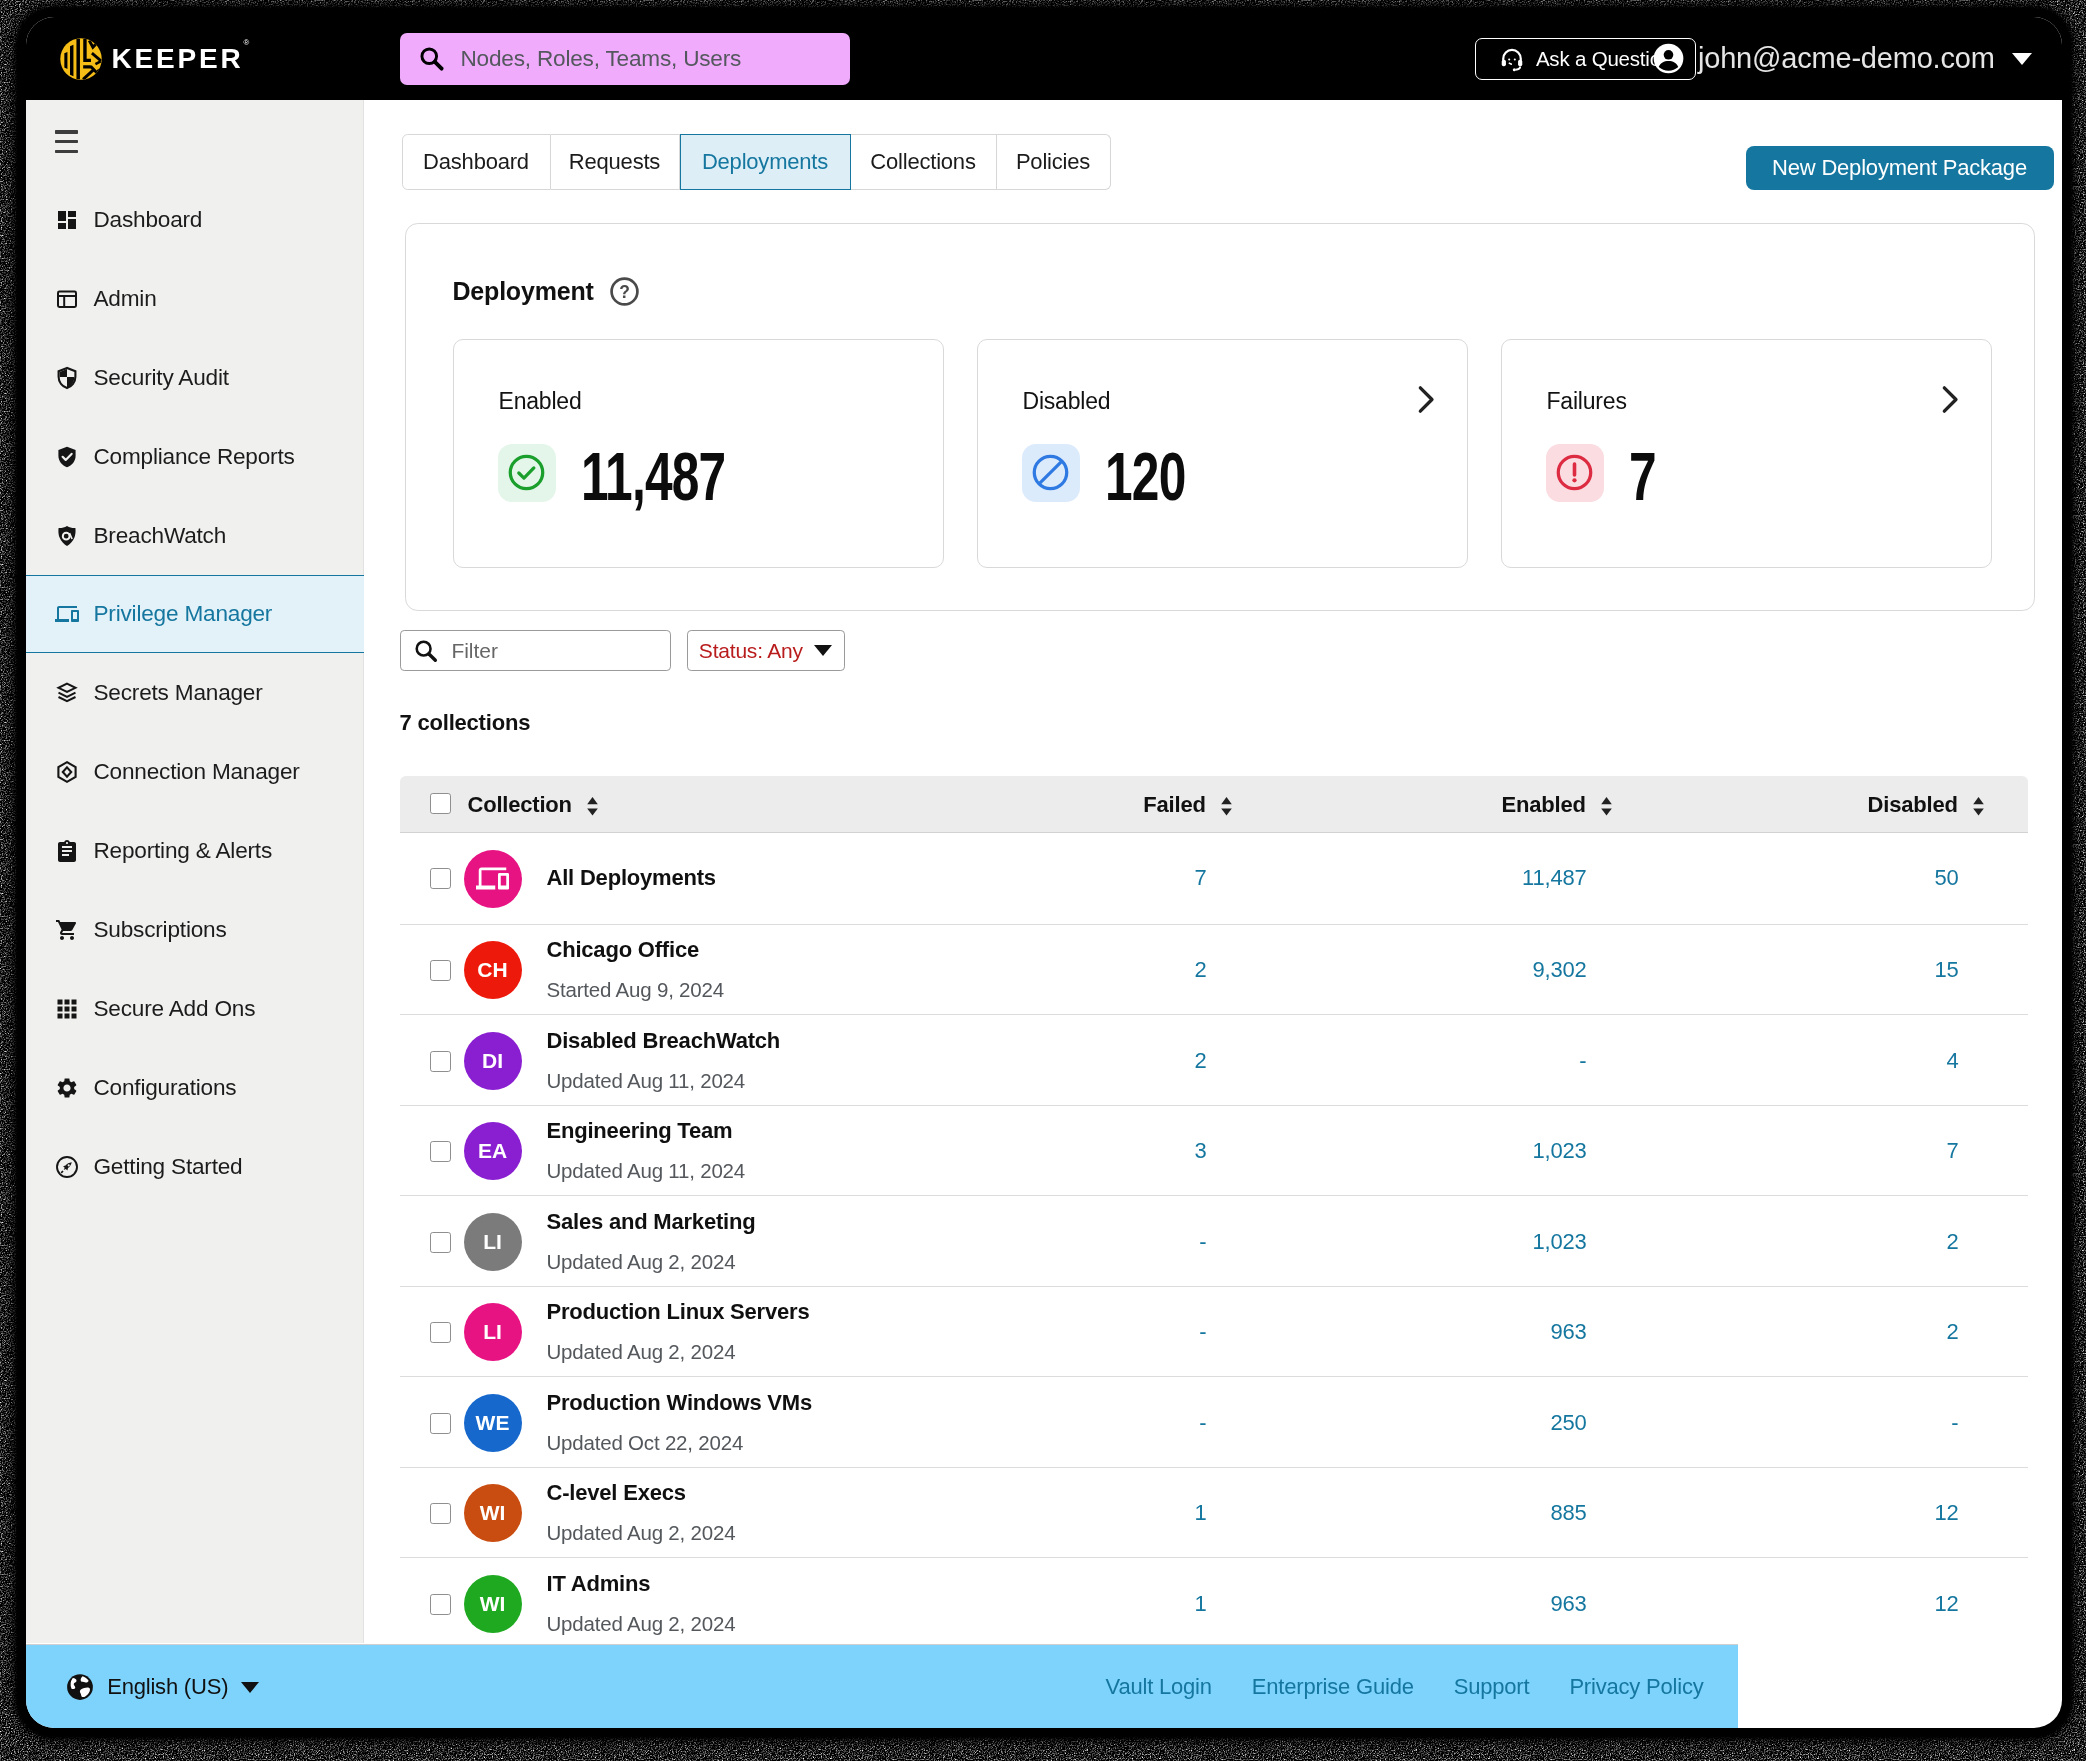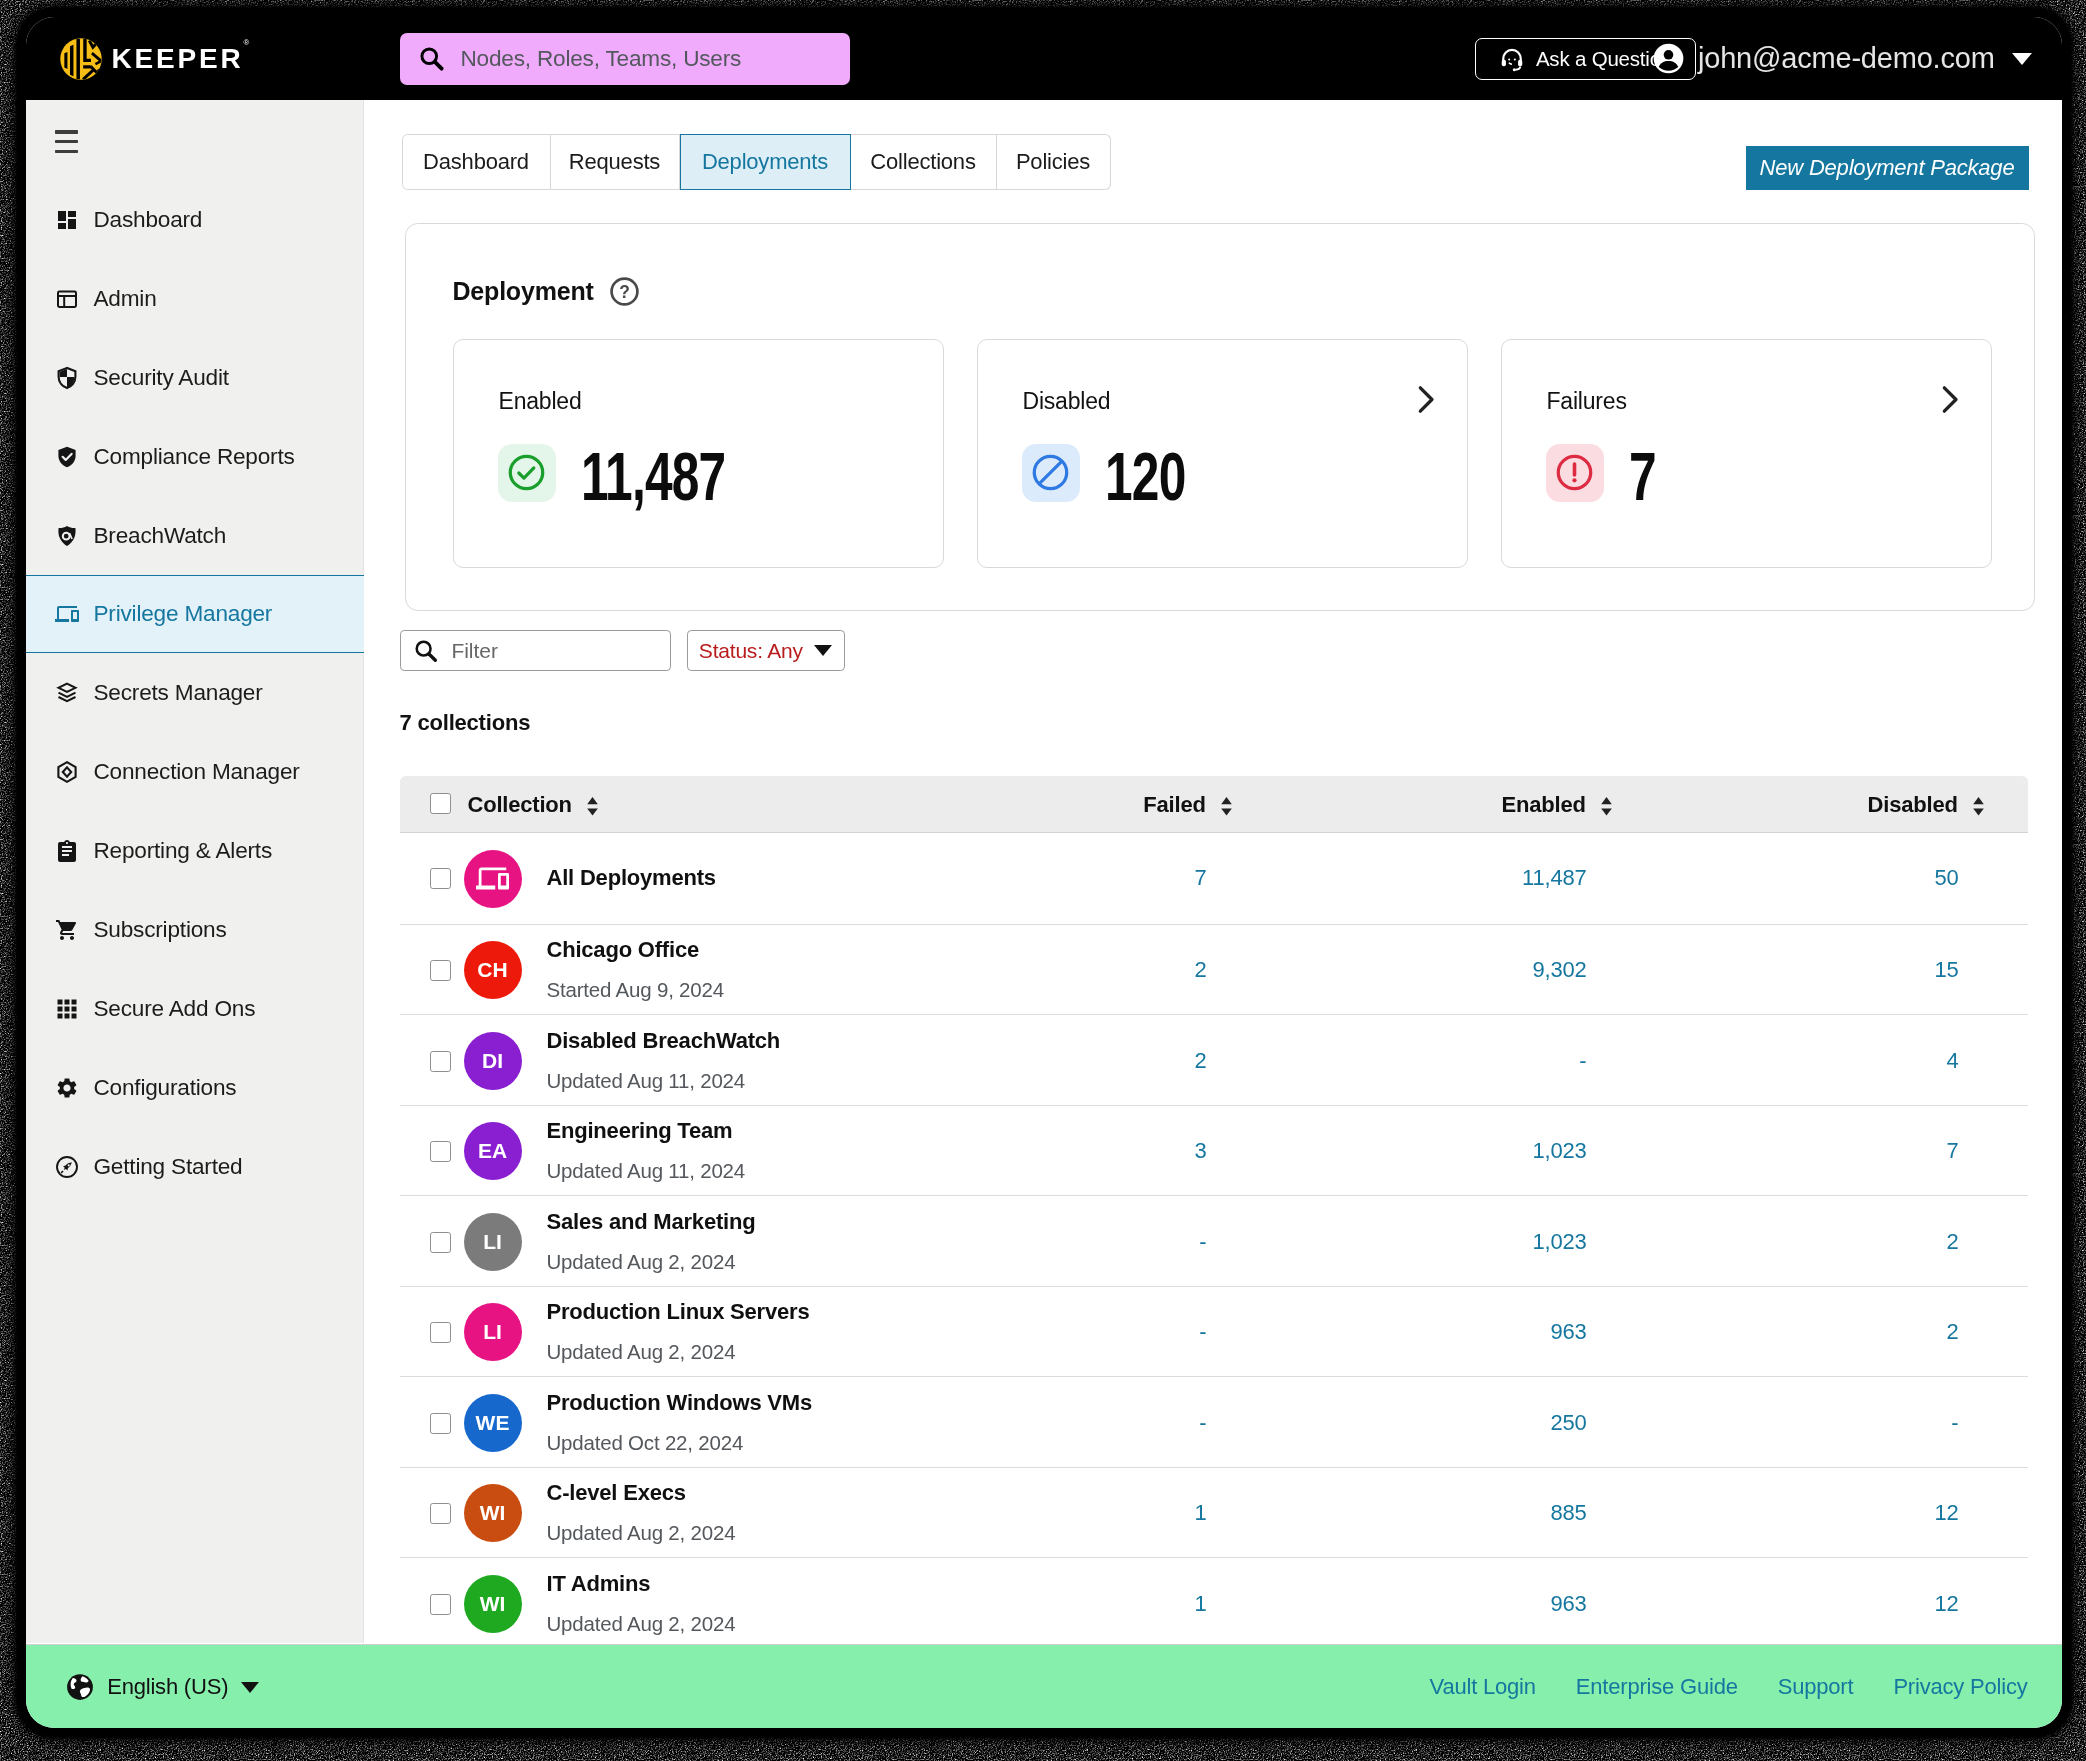--- a/index.html
+++ b/index.html
@@ -29,21 +29,21 @@
 .nav-item.sel { background:#e3f1f8; border-top:1.4px solid #15779f; border-bottom:1.4px solid #15779f; height:78px; }
 .nav-item.sel .lbl { color:#15779f; }
 
 .main { position:absolute; left:339px; top:83px; width:1697px; height:1543px; background:#fff; }
 
 .tabs { position:absolute; left:37px; top:34px; height:56px; display:flex; }
 .tab { height:56px; border:0.7px solid #d7d7d7; border-left:none; display:flex; align-items:center; justify-content:center; font-size:22px; letter-spacing:-0.2px; color:#1b1b1b; background:#fff; }
 .tab.first { border-left:0.7px solid #d7d7d7; border-radius:5.7px 0 0 5.7px; }
 .tab.last { border-radius:0 5.7px 5.7px 0; }
 .tab.act { background:#ddeef7; border:1.4px solid #15779f; color:#15779f; }
-.newbtn { position:absolute; left:1381px; top:46px; width:283px; height:44px; background:#15779f; border-radius:0; color:#fff; font-size:22px; letter-spacing:-0.2px; display:flex; align-items:center; justify-content:center;font-style:italic; }
+.newbtn { position:absolute; left:1381px; top:46px; width:308px; height:44px; background:#15779f; border-radius:8px; color:#fff; font-size:22px; letter-spacing:-0.2px; display:flex; align-items:center; justify-content:center; }
 
 .panel { position:absolute; left:33px; top:123px; width:1630px; height:388px; border:0.7px solid #d9d9d9; border-radius:12.7px;margin-left:7px; }
 .panel-title { position:absolute; left:47px; top:52px; font-size:25px; letter-spacing:-0.2px; font-weight:600; color:#111; display:flex; align-items:center; gap:15.6px; }
 .cards { position:absolute; left:47px; top:115px; display:flex; gap:33px; }
 .card { width:491px; height:229px; border:0.7px solid #d9d9d9; border-radius:10px; position:relative; }
 .card .clabel { position:absolute; left:45px; top:48px; font-size:23px; letter-spacing:-0.2px; font-weight:500; color:#121212; }
 .card .chev { position:absolute; right:31px; top:44px; }
 .card .irow { position:absolute; left:44px; top:93px; display:flex; align-items:center; gap:25.5px; }
 .ibox { width:58px; height:58px; border-radius:14px; display:flex; align-items:center; justify-content:center; }
 .num { font-size:69px; font-weight:700; color:#0c0c0c; letter-spacing:-1.1px; transform:scaleX(0.72); transform-origin:left center; white-space:nowrap; position:relative; top:3.5px; }
@@ -58,21 +58,21 @@
 .thead { position:absolute; left:35px; top:676px; width:1628px; height:57px; background:#ececec; border-radius:5.7px 5.7px 0 0; border-bottom:1.4px solid #d2d2d2; }
 .cb { position:absolute; width:21px; height:21px; border:1.4px solid #8f8f8f; border-radius:2.8px; background:#fff; }
 .th { position:absolute; font-size:22px; letter-spacing:-0.2px; font-weight:700; color:#111; }
 .rows { position:absolute; left:35px; top:732px; width:1628px; height:811px; overflow:hidden; }
 .row { position:absolute; left:0; width:1628px; border-bottom:0.7px solid #dcdcdc; }
 .avatar { position:absolute; left:64px; width:58px; height:58px; border-radius:50%; color:#fff; font-size:21px; font-weight:700; display:flex; align-items:center; justify-content:center; }
 .rname { position:absolute; left:147px; font-size:22px; letter-spacing:-0.2px; font-weight:600; color:#101010; white-space:nowrap; }
 .rsub { position:absolute; left:147px; font-size:20.5px; letter-spacing:-0.2px; color:#54585c; white-space:nowrap; }
 .val { position:absolute; font-size:22px; letter-spacing:-0.2px; color:#15779f; text-align:right; }
 
-.ftr { position:absolute; left:0; top:1627px; width:2036px; height:84px; background:#86efac; border-top:0.7px solid #cfcfcf; }
+.ftr { position:absolute; left:0; top:1627px; width:1712px; height:84px; background:#7dd3fc; border-top:0.7px solid #cfcfcf; }
 .lang { position:absolute; left:39px; top:0; height:84px; display:flex; align-items:center; gap:12.7px; font-size:22px; letter-spacing:-0.2px; color:#111; }
 .flinks { position:absolute; right:34px; top:0; height:84px; display:flex; align-items:center; gap:40px; font-size:22px; letter-spacing:-0.2px; color:#15779f; }
 .sorticon { display:inline-block; vertical-align:middle; }
 </style>
 </head>
 <body>
 <div class="page">
 <svg style="position:absolute;left:0;top:0" width="2087" height="1762" viewBox="0 0 2952 2492">
       <filter id="nz" x="0" y="0" width="100%" height="100%">
         <feTurbulence type="fractalNoise" baseFrequency="0.55" numOctaves="2" stitchTiles="stitch"></feTurbulence>

